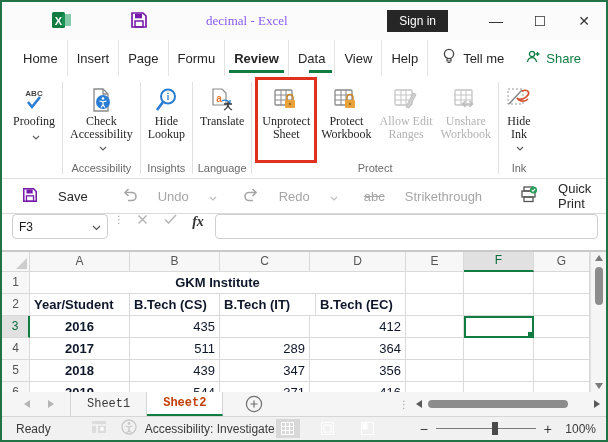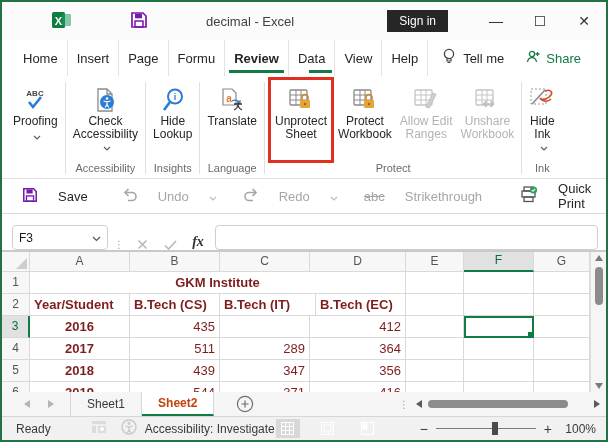--- a/index.html
+++ b/index.html
@@ -3,21 +3,21 @@
 <meta charset="utf-8">
 <style>
   * { margin:0; padding:0; box-sizing:border-box; font-family:"Liberation Sans","DejaVu Sans",sans-serif; }
   html,body { width:608px; height:442px; }
   body { border:2px solid #217346; background:#fff; overflow:hidden; font-size:12px; color:#262626; }
 
   
   .titlebar { height:38px; background:#fbfbfb; display:flex; align-items:center; }
   .titlebar .xlogo { margin-left:50px; }
   .titlebar .qsave { margin-left:58px; }
-  .title-text { margin-left:58px; font-size:13px; color:#404040; }
+  .title-text { margin-left:58px; font-size:13px; color:#8b5cf6;font-family:Liberation Serif, serif; }
   .title-right { margin-left:auto; display:flex; align-items:center; }
   .signin { background:#262626; color:#fff; font-size:12px; padding:4px 12px; margin-right:26px; cursor:default; }
   .winbtn { width:44px; text-align:center; font-size:14px; color:#333; }
 
   
   .tabrow { height:36px; background:#fff; display:flex; align-items:stretch; padding-left:12px; }
   .rtab { position:relative; display:flex; align-items:center; padding:0 9px; font-size:13px; color:#262626; border-right:1px solid #e3e3e3; white-space:nowrap; }
   .rtab.first { padding:0 14px; border-right:none; margin-right:10px; }
   .rtab.active { font-weight:bold; }
   .rtab.active::after { content:""; position:absolute; left:4px; right:4px; bottom:3px; height:3px; background:#107C41; }
@@ -26,74 +26,74 @@
   .share { display:flex; align-items:center; gap:5px; margin-left:22px; font-size:13px; color:#107C41; }
 
   
   .ribbon { height:102px; background:#fff; display:flex; align-items:stretch; padding:2px 2px 0 6px; }
   .rgroup { display:flex; flex-direction:column; align-items:center; padding:2px 1px 1px; }
   .rgroup .btnrow { display:flex; flex:1; align-items:stretch; }
   .rgroup .glabel { font-size:11px; color:#6a6a6a; padding:2px 0 3px; }
   .rsep { width:1px; background:#e1e1e1; margin:4px 2px; }
   .rbtn { display:flex; flex-direction:column; align-items:center; padding:5px 4px 2px; text-align:center; font-size:12px; line-height:13px; color:#262626; position:relative; }
   .rbtn .ric { height:30px; display:flex; align-items:center; justify-content:center; }
-  .rbtn .rlabel { white-space:pre-line; }
+  .rbtn .rlabel { white-space:pre-line;font-family:Liberation Serif, serif; }
   .rbtn.disabled { color:#b3b3b3; }
   .rbtn.hl { box-shadow:0 0 0 3px #e0301e; margin:0 3px; }
   .chev { color:#5f5f5f; margin-left:3px; }
   .chev-block { margin-top:2px; }
 
   
   .qat { height:36px; border-top:1px solid #e1e1e1; border-bottom:1px solid #d9d9d9; display:flex; align-items:center; padding-left:14px; gap:4px; background:#fff; }
   .qitem { display:flex; align-items:center; gap:20px; font-size:13px; padding:3px 6px; }
   .qitem.gray { color:#a6a6a6; }
   .abc-strike { text-decoration:line-through; font-size:13px; }
   .qat-more { margin-left:26px; color:#107C41; display:flex; flex-direction:column; align-items:center; line-height:4px; }
   .qat-more .bar { width:8px; height:1.5px; background:#107C41; margin-bottom:2px; }
 
   
-  .fbar { height:38px; display:flex; align-items:flex-end; padding:0 8px 0 10px; gap:6px; border-bottom:2px solid #c9c9c9; background:#fff; }
+  .fbar { height:38px; display:flex; align-items:flex-start; padding:0 8px 0 10px; gap:6px; border-bottom:2px solid #c9c9c9; background:#fff; }
   .namebox { width:96px; height:25px; border:1px solid #cfcfcf; border-radius:4px; display:flex; align-items:center; padding:0 6px; font-size:12px; color:#1a1a1a; }
   .namebox .nb-val { flex:1; }
   .vdots { color:#a0a0a0; font-size:10px; letter-spacing:1px; }
   .fbtn { width:22px; display:flex; justify-content:center; align-items:center; }
   .fx { font-family:"Liberation Serif","DejaVu Serif",serif; font-style:italic; font-weight:bold; font-size:14px; color:#333; }
   .finput { flex:1; height:25px; border:1px solid #cfcfcf; border-radius:4px; }
 
   
   .gridwrap { height:140px; display:flex; overflow:hidden; background:#fff; }
   .grid { flex:1; overflow:hidden; }
   .grow { display:flex; }
   .gcell, .ghead, .rhead, .corner { border-right:1px solid #d9d9d9; border-bottom:1px solid #d9d9d9; overflow:hidden; white-space:nowrap; }
   .ghead { background:#f7f7f7; color:#565656; text-align:center; font-size:12px; height:20px; line-height:19px; }
   .ghead.sel { background:#e1e1e1; color:#0f6b3c; border-bottom:2px solid #107C41; line-height:17px; }
   .corner { width:28px; height:20px; background:#f7f7f7; position:relative; }
   .corner::after { content:""; position:absolute; right:2px; bottom:2px; border-left:11px solid transparent; border-bottom:11px solid #cdcdcd; }
   .rhead { width:28px; background:#f7f7f7; color:#565656; text-align:center; font-size:12px; height:22px; line-height:21px; }
   .rhead.sel { background:#e1e1e1; color:#0f6b3c; border-right:2px solid #107C41; }
-  .gcell { height:22px; font-size:13px; line-height:21px; padding:0 4px; color:#7f1d1d; }
+  .gcell { height:22px; font-size:13px; line-height:21px; padding:0 4px; color:#0f172a; }
   .gcell.b { font-weight:bold; }
   .gcell.c { text-align:center; }
   .gcell.r { text-align:right; }
   .gcell.selcell { position:relative; border:2px solid #107C41; line-height:18px; }
   .gcell.selcell::after { content:""; position:absolute; right:-2px; bottom:-2px; width:5px; height:5px; background:#107C41; border:1px solid #fff; }
 
   
   .vscroll { width:16px; background:#f5f5f5; border-left:1px solid #e0e0e0; display:flex; flex-direction:column; align-items:center; padding:3px 0; }
   .tri-up { width:0; height:0; border-left:4px solid transparent; border-right:4px solid transparent; border-bottom:6px solid #7a7a7a; }
   .tri-down { width:0; height:0; border-left:4px solid transparent; border-right:4px solid transparent; border-top:6px solid #7a7a7a; margin-top:auto; }
   .vthumb { width:8px; height:38px; background:#8c8c8c; border-radius:4px; margin-top:6px; }
 
   
   .sheetbar { height:25px; background:#f5f5f5; border-bottom:1px solid #d6d6d6; display:flex; align-items:stretch; }
   .snav { display:flex; align-items:center; gap:18px; padding:0 16px 0 22px; }
   .tri-l { width:0; height:0; border-top:4px solid transparent; border-bottom:4px solid transparent; border-right:6px solid #b5b5b5; }
   .tri-r { width:0; height:0; border-top:4px solid transparent; border-bottom:4px solid transparent; border-left:6px solid #b5b5b5; }
   .sheettabs { display:flex; align-items:stretch; border-left:1px solid #d6d6d6; }
-  .stab { display:flex; align-items:center; padding:0 16px; font-size:12px; color:#3a3a3a; border-right:1px solid #d6d6d6; }
+  .stab { display:flex; align-items:center; padding:0 16px; font-size:12px; color:#3a3a3a; border-right:1px solid #d6d6d6;font-family:Liberation Mono, monospace; }
   .stab.active { background:#fff; color:#c2410c; font-weight:bold; border-bottom:2px solid #107C41; }
   .addsheet { display:flex; align-items:center; margin-left:22px; }
   .hscroll-zone { margin-left:auto; display:flex; align-items:center; gap:6px; padding-right:6px; }
   .tri-l2 { border-right-color:#5a5a5a; } .tri-r2 { border-left-color:#5a5a5a; }
   .htrack { width:160px; height:10px; display:flex; align-items:center; }
   .hthumb { width:140px; height:8px; background:#8c8c8c; border-radius:4px; }
 
   
   .statusbar { height:23px; background:#f1f1f1; display:flex; align-items:center; font-size:12px; color:#3a3a3a; padding:0 10px 0 14px; }
   .st-ready { margin-right:40px; }

